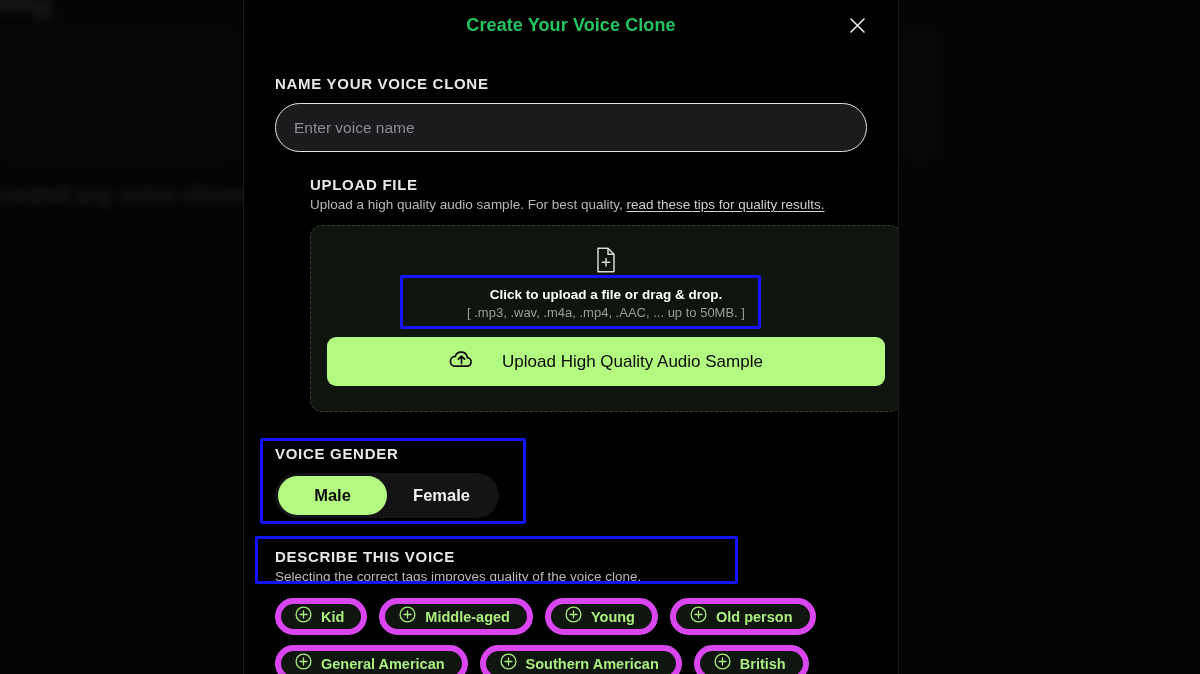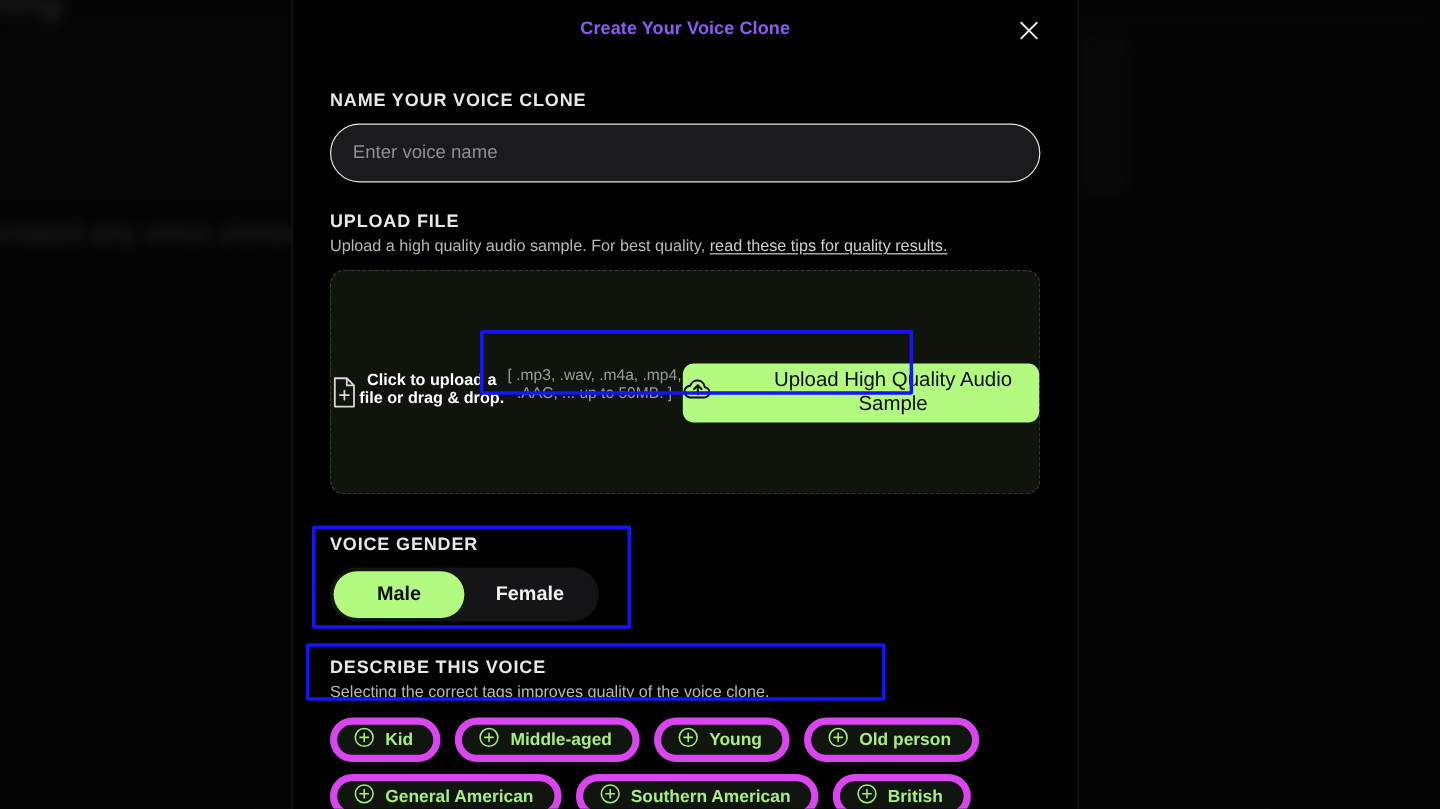--- a/index.html
+++ b/index.html
@@ -54,21 +54,21 @@
     position: absolute; left: 243px; top: 0; width: 656px; height: 674px;
     background: #000000;
     border-left: 1px solid #1a1a1a; border-right: 1px solid #1a1a1a;
     overflow: hidden;
   }
   .modal-header {
     position: relative; height: 52px;
   }
   .modal-title {
     position: absolute; left: 0; right: 0; top: 15px;
-    text-align: center; font-size: 15px; font-weight: 700; color: #8b5cf6;
+    text-align: center; font-size: 18px; font-weight: 700; color: #22c55e;
     letter-spacing: .1px;
   }
   .close-btn {
     position: absolute; right: 29px; top: 13px;
     width: 24px; height: 24px; display: flex; align-items: center; justify-content: center;
     cursor: pointer;
   }
   .close-btn svg { display: block; }
 
   .modal-body { padding: 0 31px; }
@@ -89,25 +89,25 @@
   .name-input {
     margin-top: 11px; width: 592px; height: 49px;
     background: #1b1b1d; border: 1px solid #e5e5e5; border-radius: 26px;
     color: #e6e6e6; font-size: 15.5px; font-family: "Liberation Sans", sans-serif;
     padding: 0 18px;
     outline: none;
   }
   .name-input::placeholder { color: #8e8e93; }
 
   
-  .upload-block { margin-top: 24px; }
+  .upload-block { margin-top: 24px; margin-left: 35px; }
   .dropzone {
     margin-top: 13px; width: 592px; height: 187px;
     background: #0f140d; border: 1px dashed #3a4034; border-radius: 12px;
-    display: flex; align-items: center;
+    display: flex; flex-direction: column; align-items: center;
   }
   .file-icon { margin-top: 21px; }
   .dz-main {
     margin-top: 10px; font-size: 13.5px; font-weight: 700; color: #ffffff;
     text-align: center;
   }
   .dz-sub {
     margin-top: 3px; font-size: 13px; color: #9b9b9b; text-align: center;
   }
   .upload-btn {

